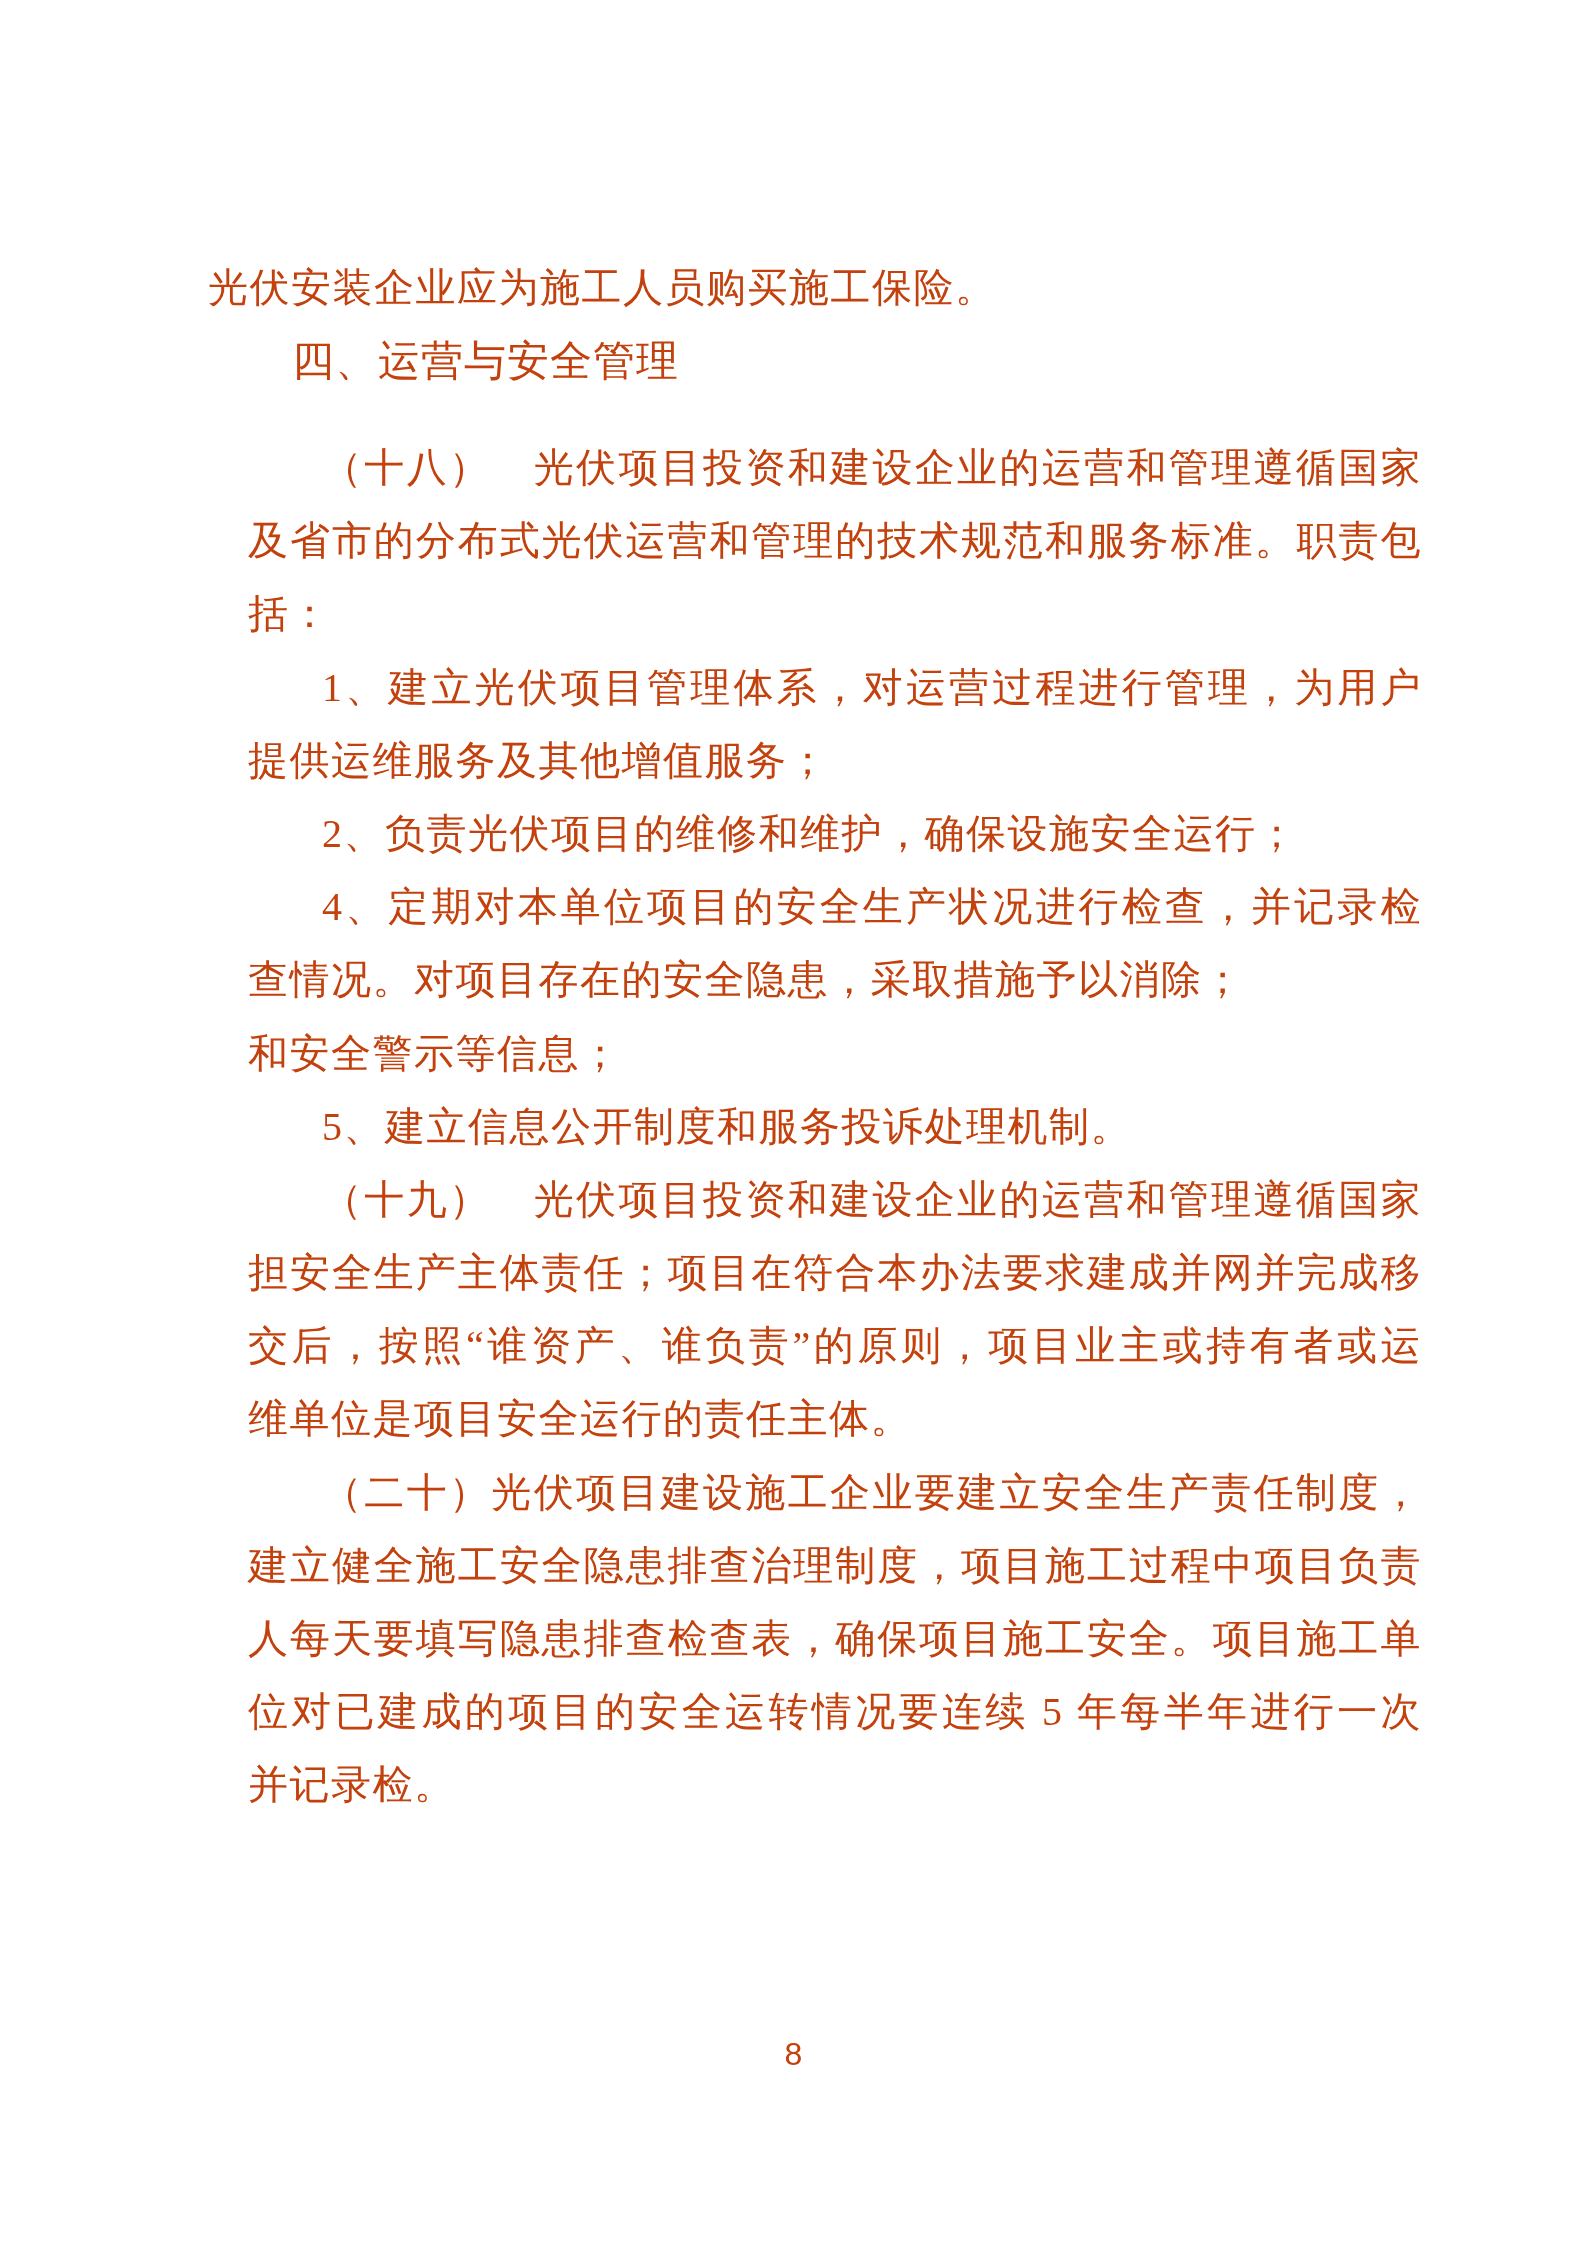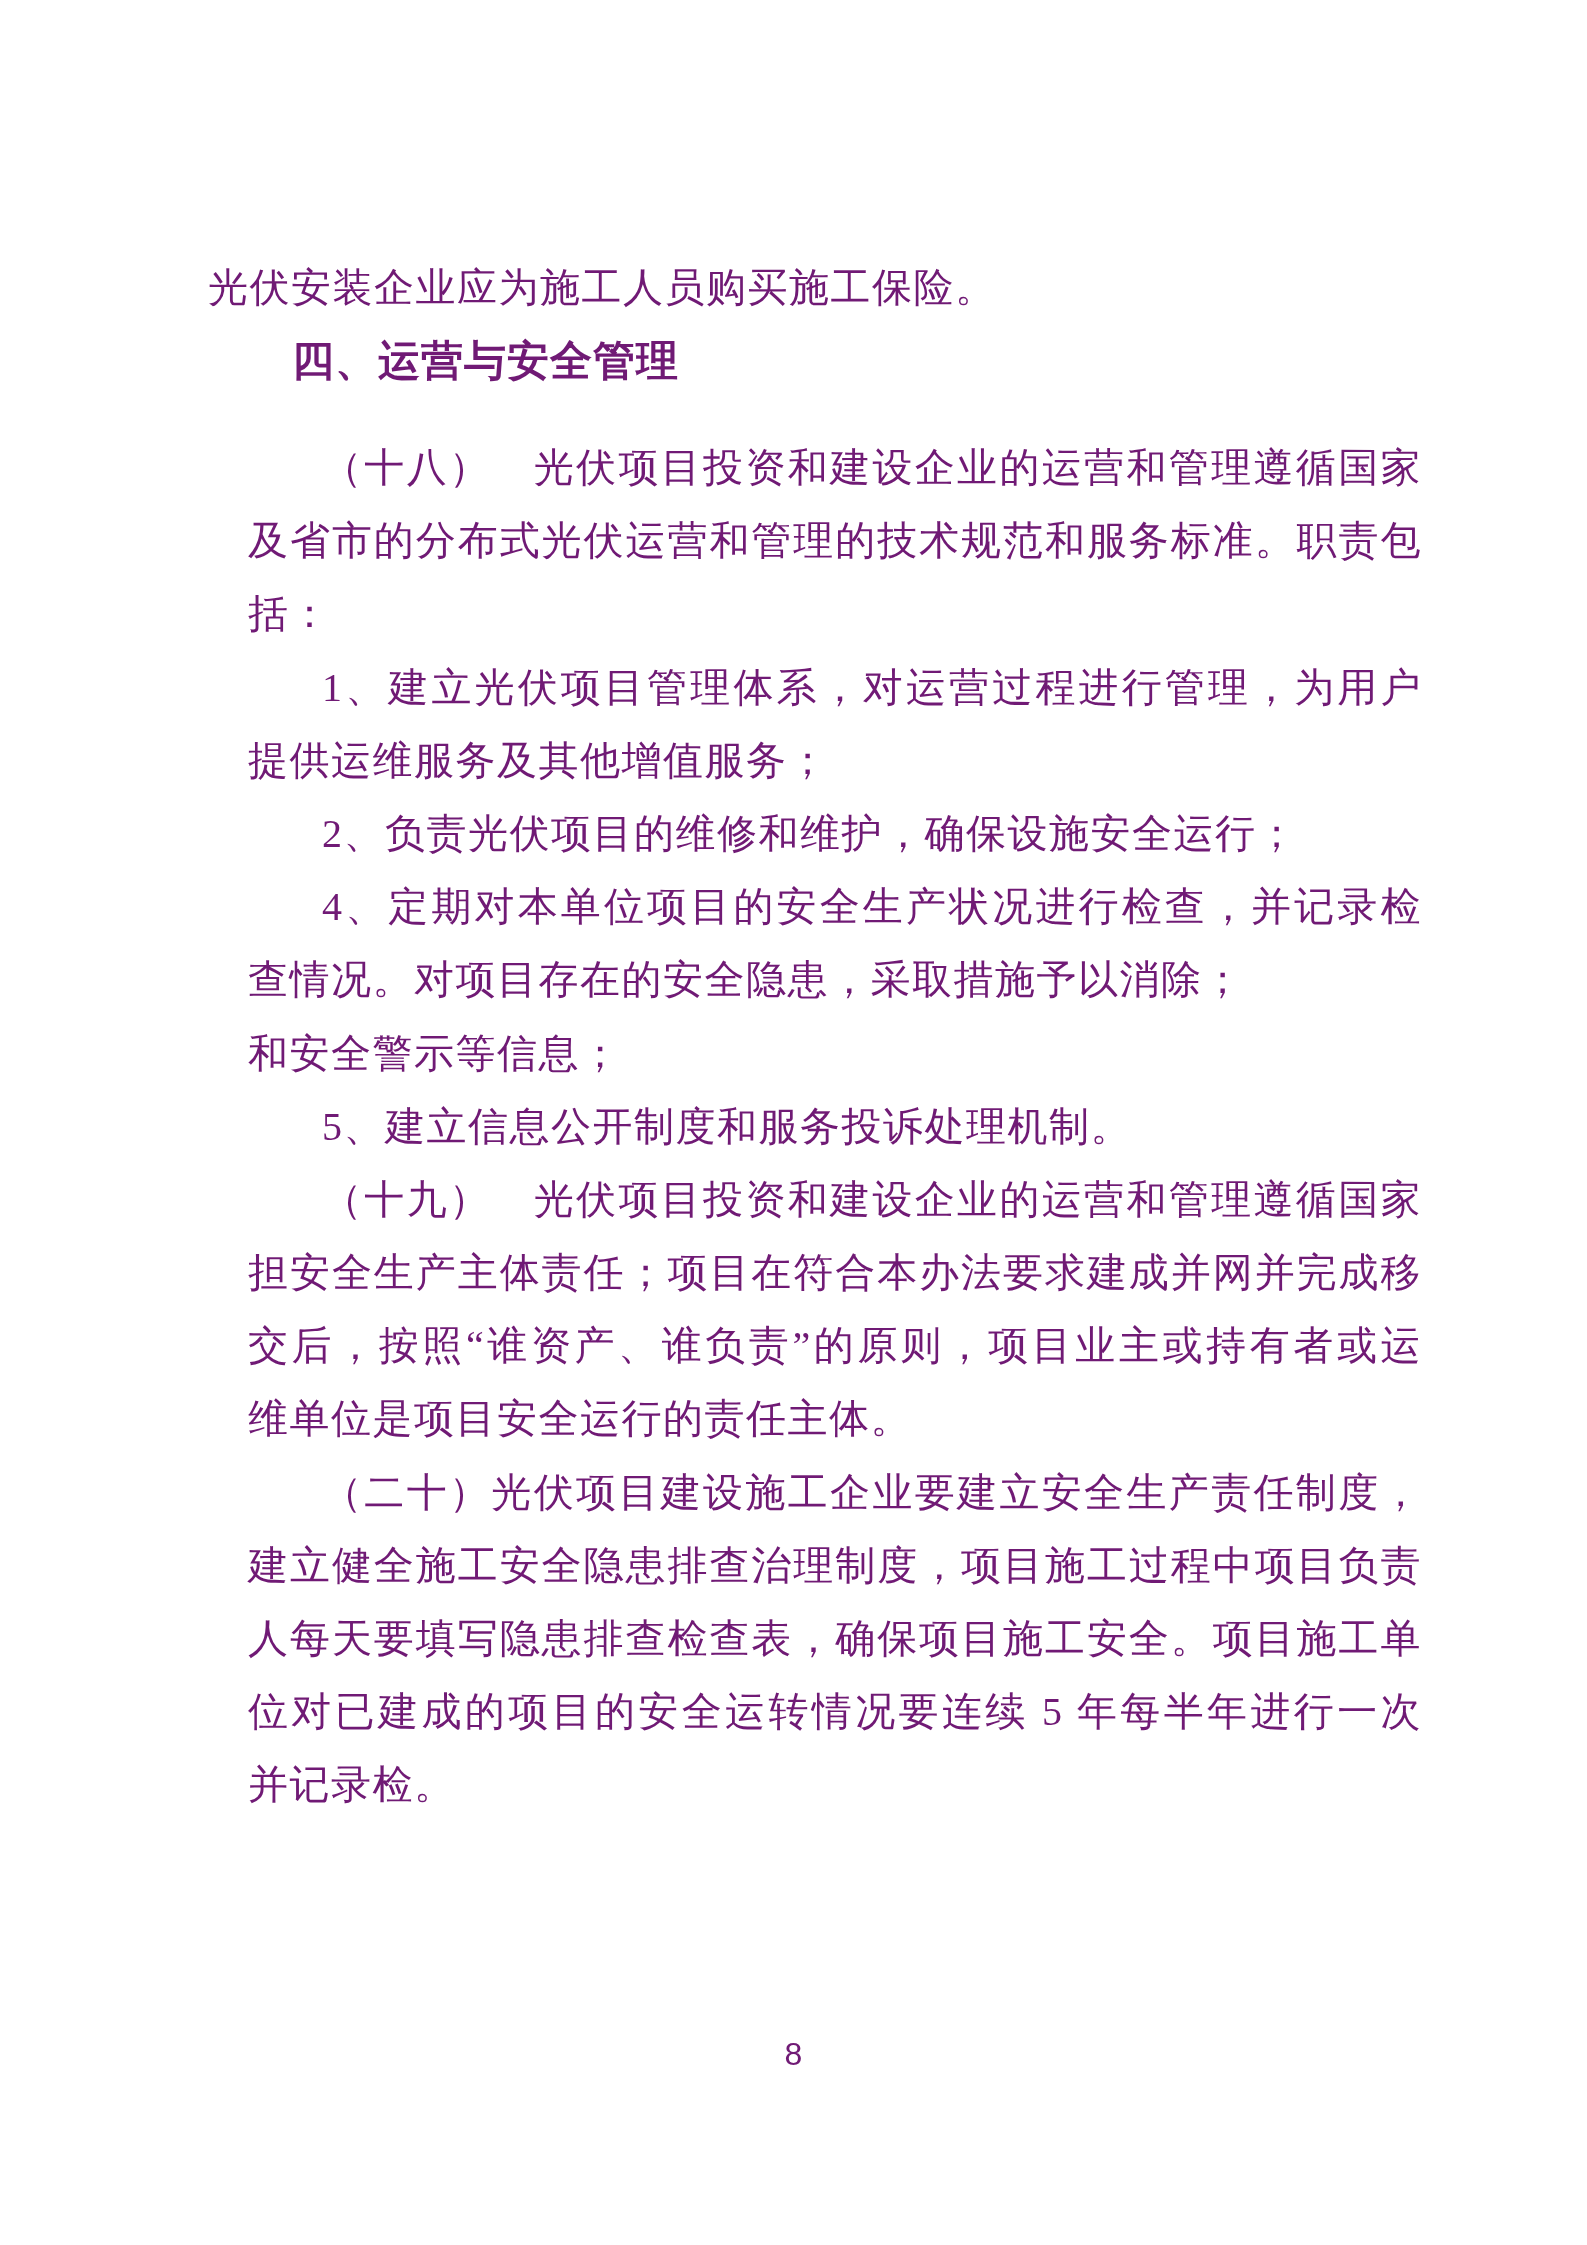--- a/index.html
+++ b/index.html
@@ -7,21 +7,21 @@
     padding: 0;
     background: #ffffff;
   }
   .page {
     position: relative;
     width: 1587px;
     height: 2245px;
     background: #ffffff;
     overflow: hidden;
     font-family: "Liberation Serif", "DejaVu Serif", serif;
-    color: #701a75;
+    color: #c2410c;
   }
   .textcol {
     position: absolute;
     left: 208px;
     width: 1174px;
   }
   .line {
     height: 73.2px;
     line-height: 73.2px;
     font-size: 40px;
@@ -38,21 +38,21 @@
     text-indent: 74px;
   }
   #cont-line {
     top: 251px;
   }
   #heading {
     top: 324px;
     height: 73px;
     line-height: 73px;
     font-family: "Liberation Sans", "DejaVu Sans", sans-serif;
-    font-weight: bold;
+    font-weight: normal;
     font-size: 42px;
     letter-spacing: 1px;
     text-indent: 84px;
   }
   #body-lines {
     top: 431px;
     margin-left: 40px;
   }
   #page-num {
     position: absolute;

